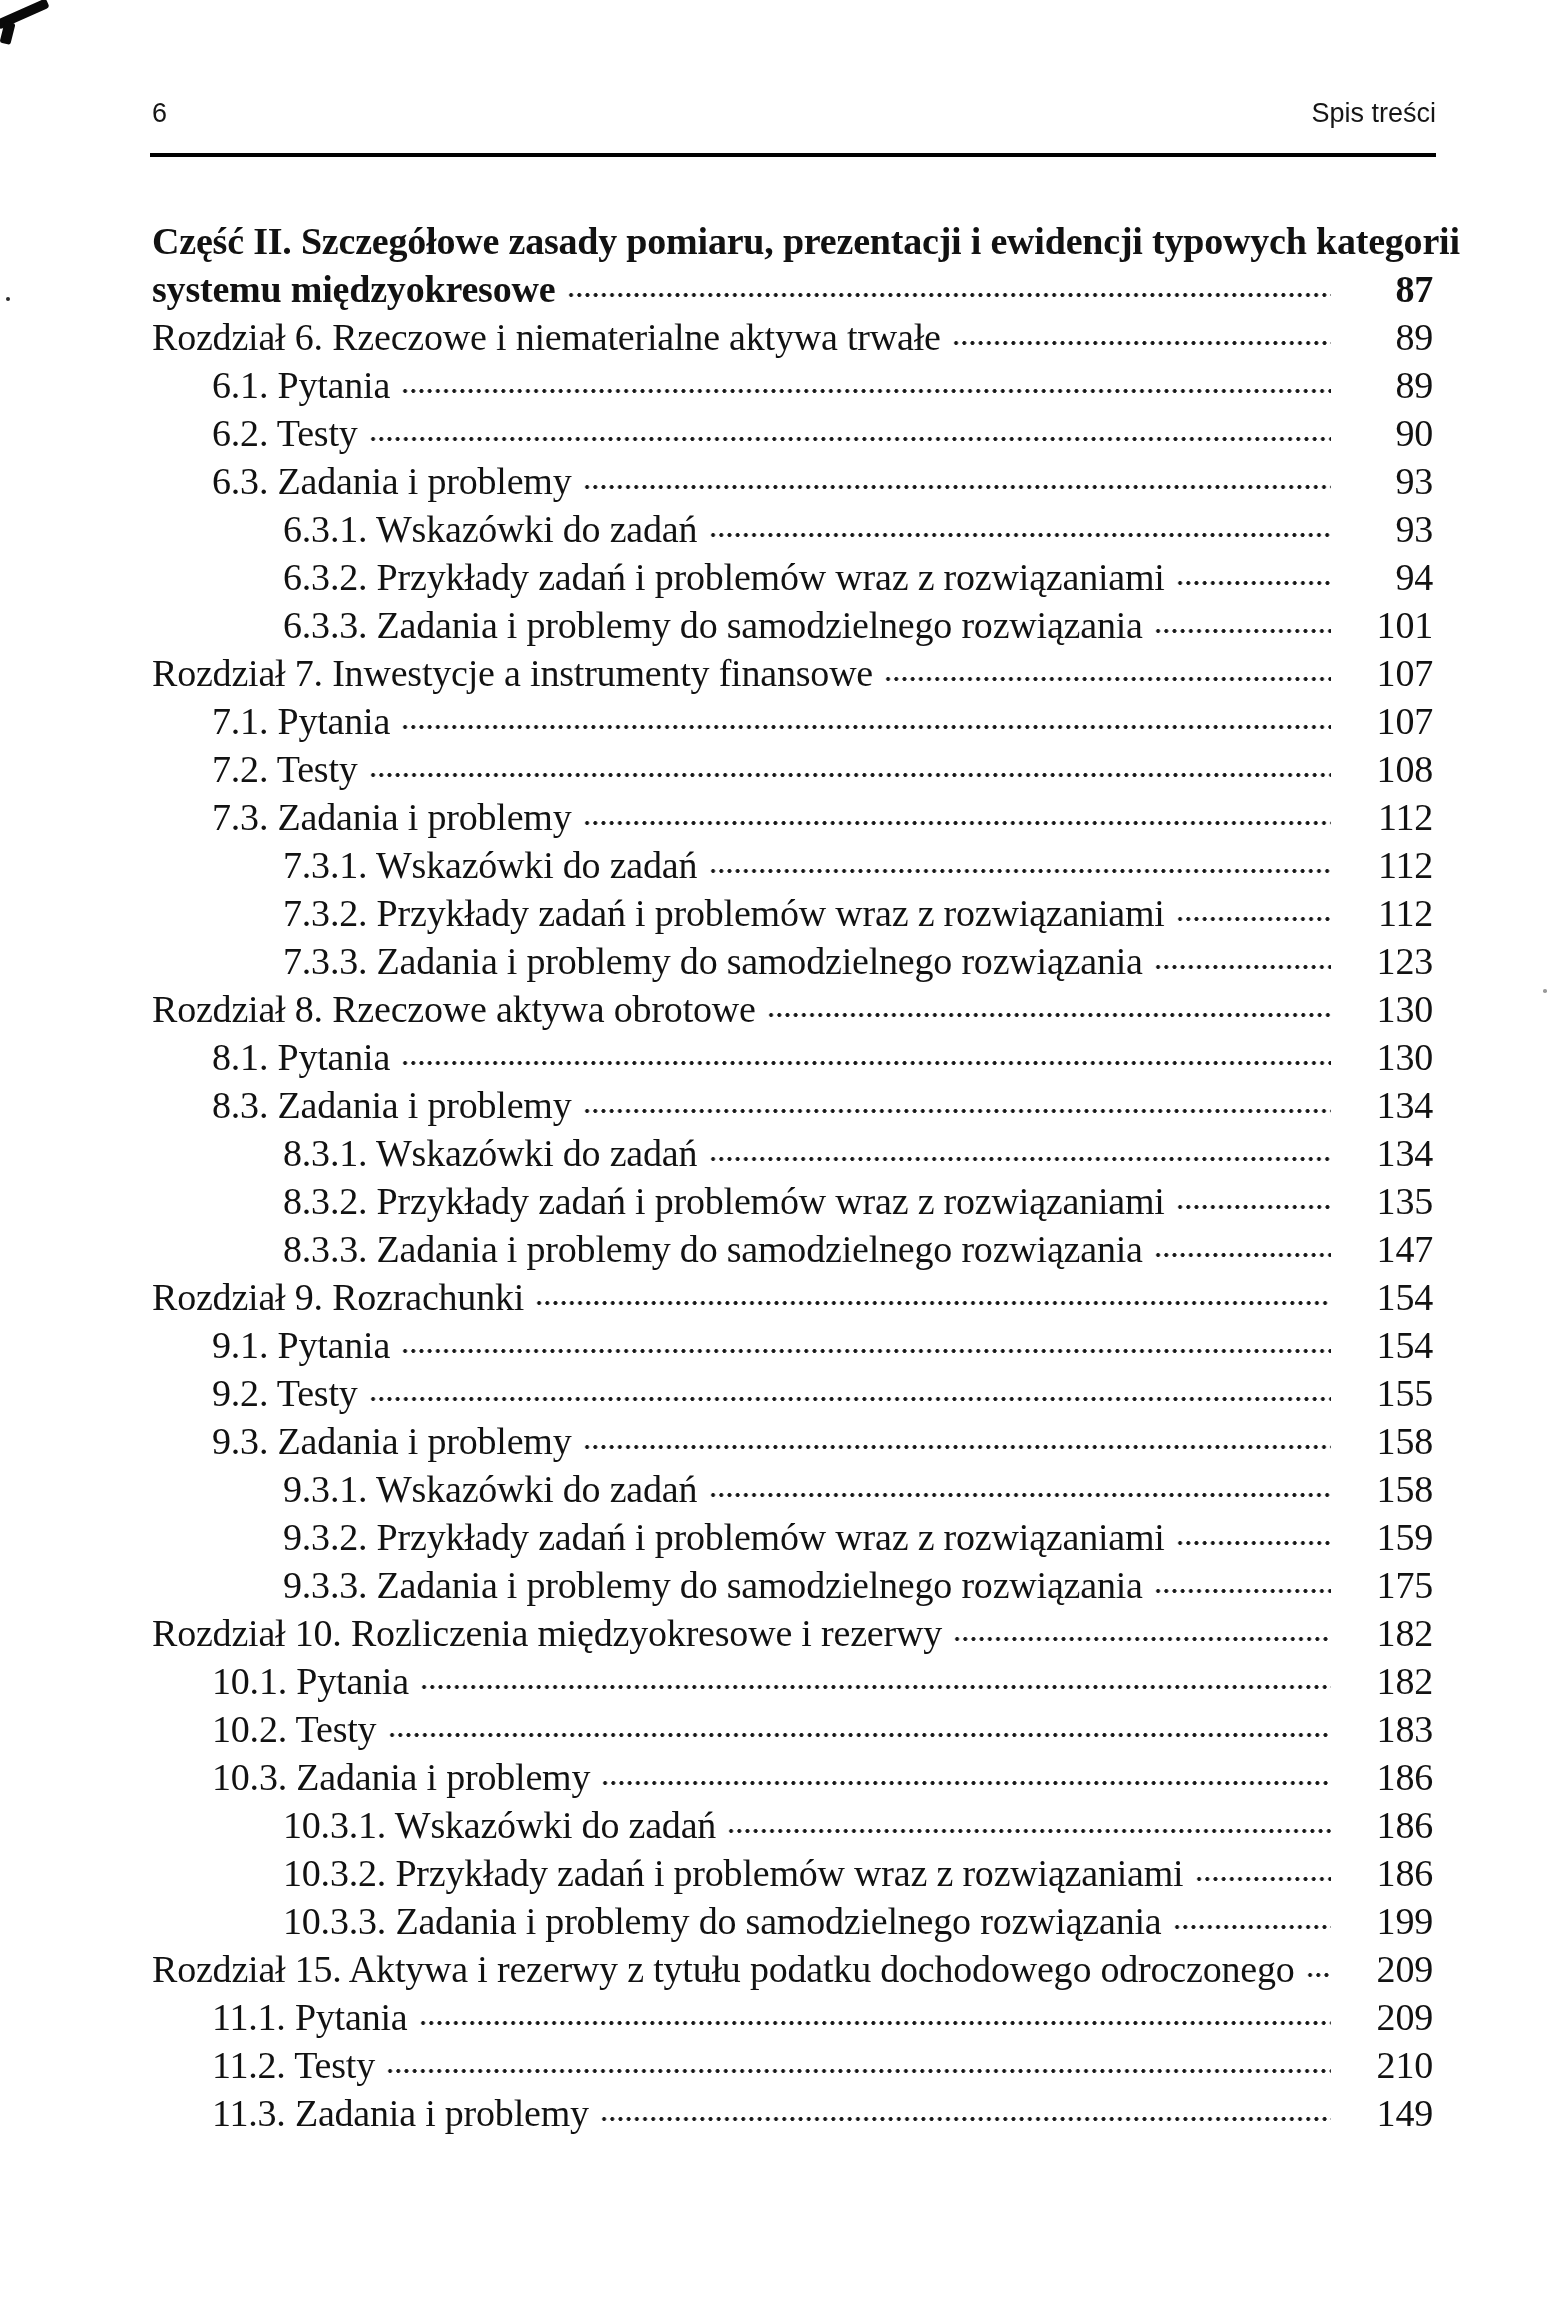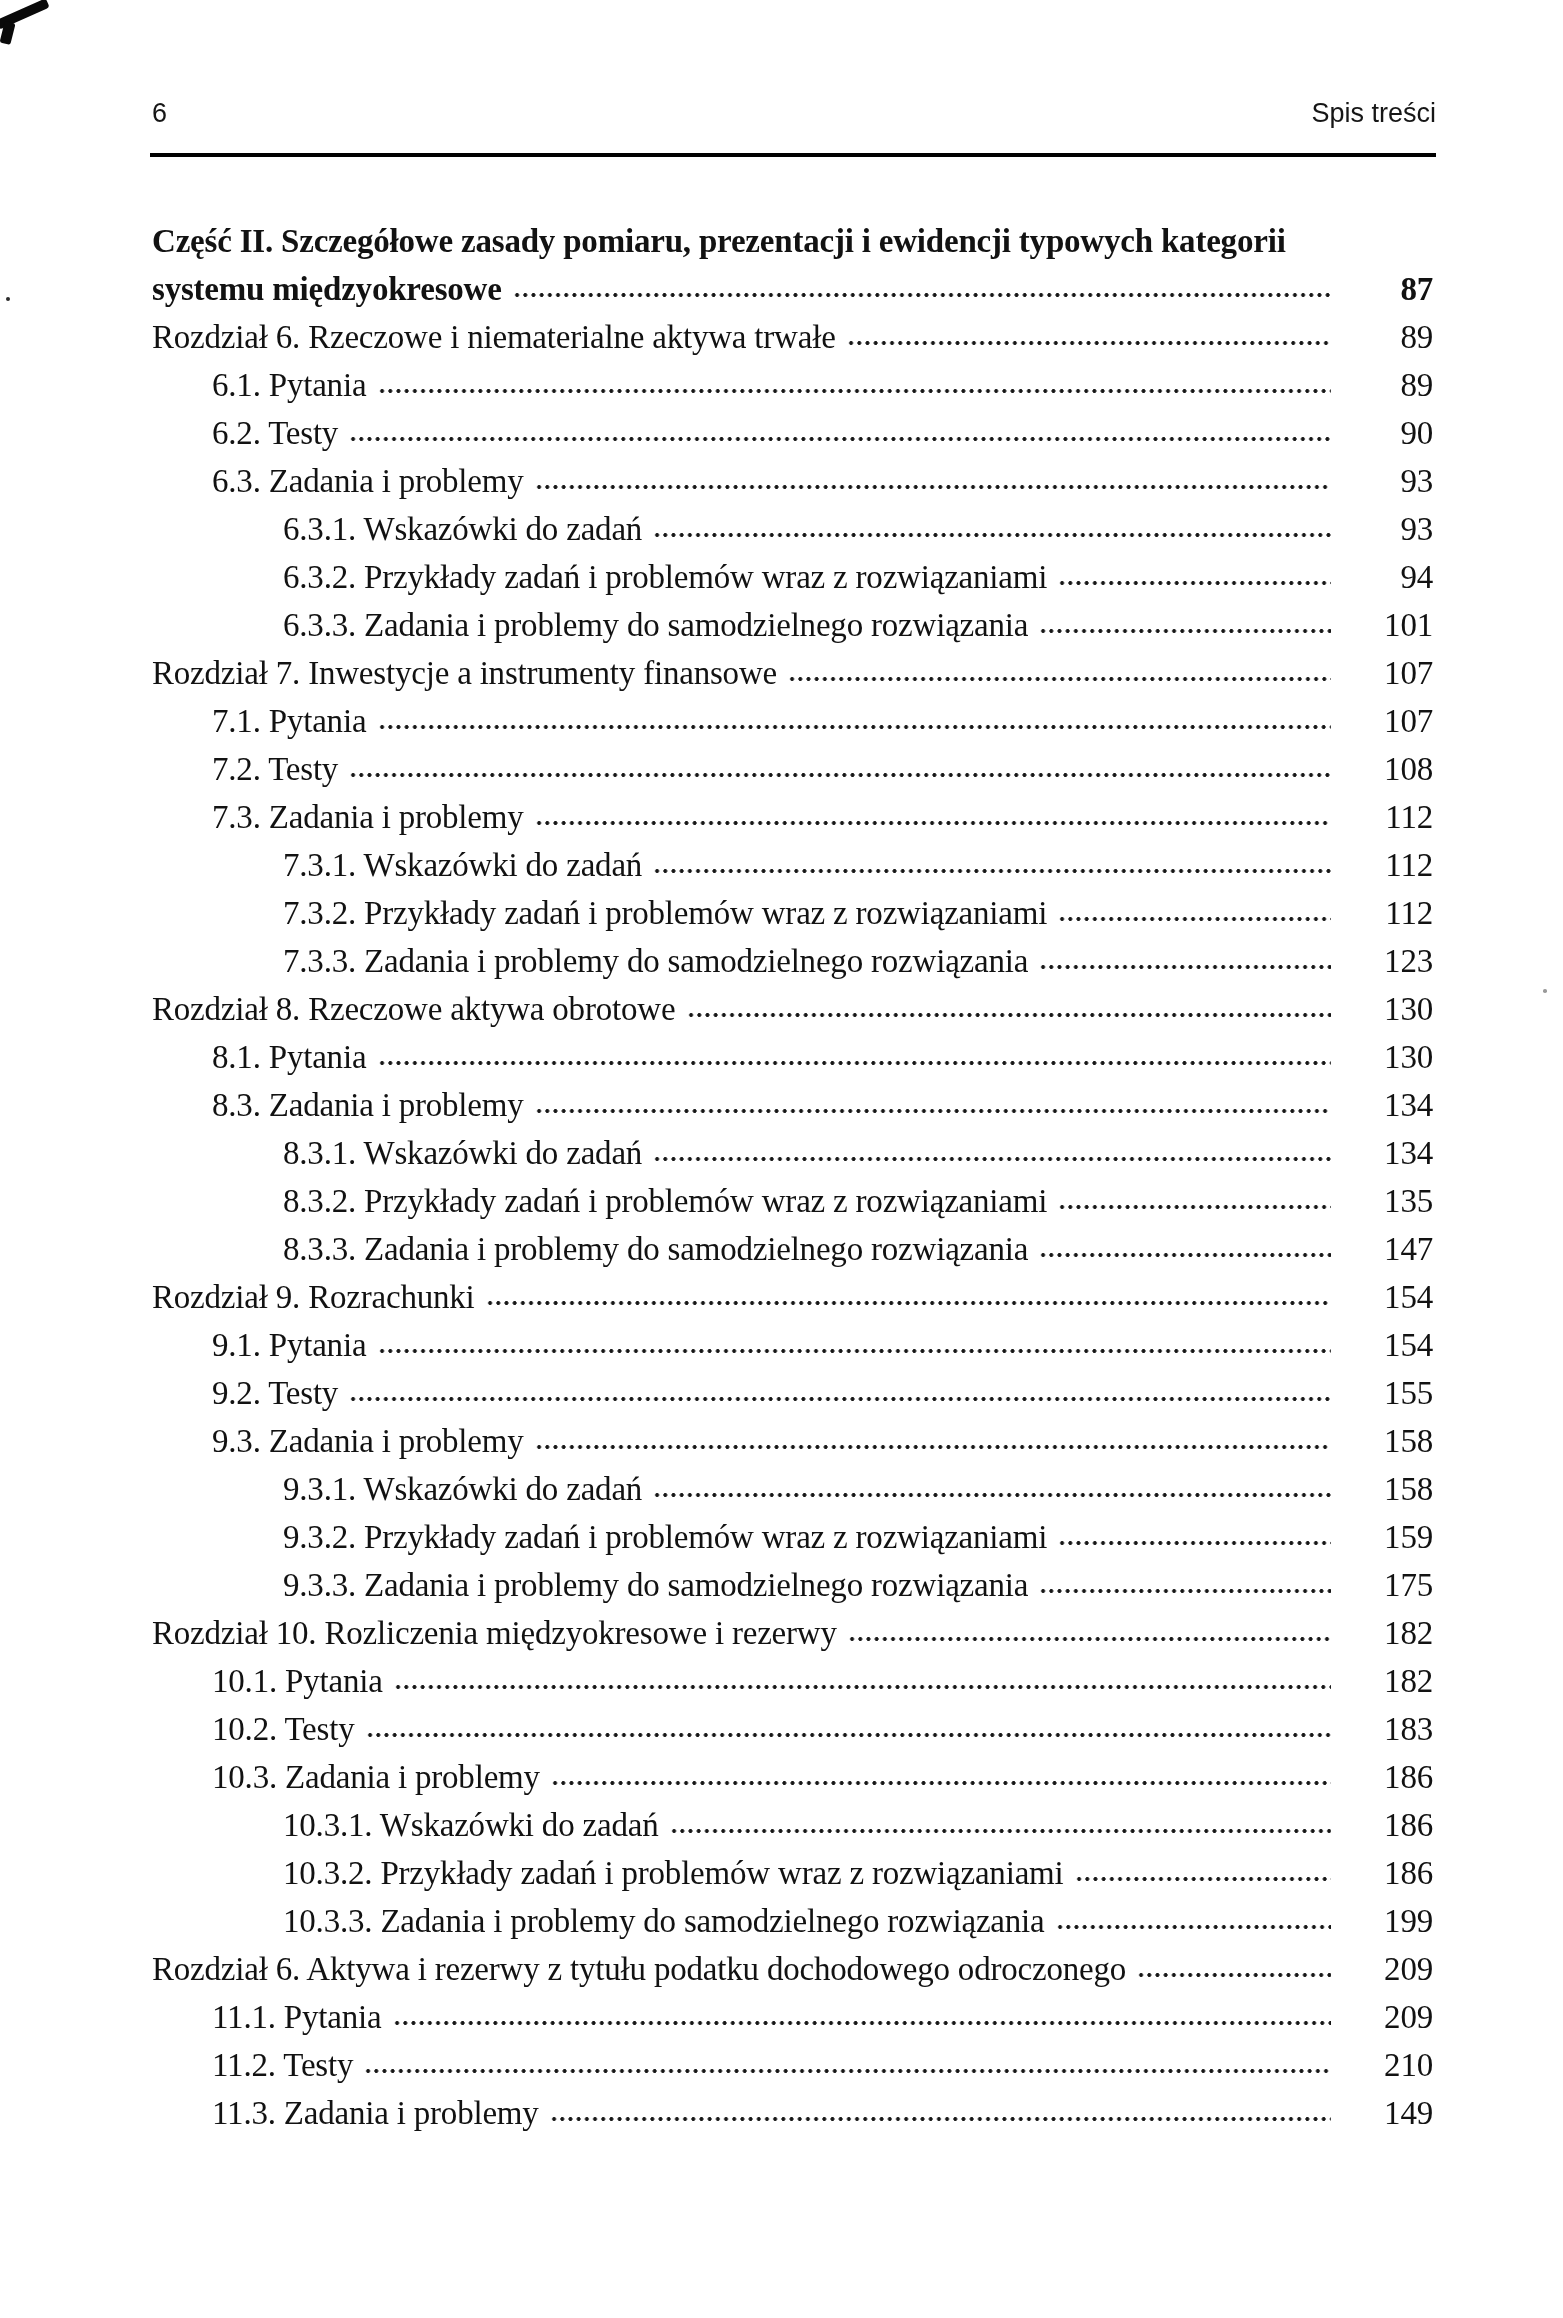--- a/index.html
+++ b/index.html
@@ -88,21 +88,21 @@
   .toc {
     position: absolute;
     left: 152px;
     top: 217px;
     width: 1281px;
   }
   .toc-row {
     display: flex;
     align-items: flex-end;
     height: 48px;
-    font-size: 33px;
+    font-size: 38px;
     letter-spacing: -0.2px;
   }
   .toc-row.bold { font-weight: bold; }
   .toc-row.level1 { padding-left: 60px; align-items: flex-end; }
   .toc-row.level2 { padding-left: 131px; align-items: center; }
   .toc-label {
     flex: 0 0 auto;
     white-space: nowrap;
     line-height: 48px;
   }
@@ -313,21 +313,21 @@
         <span class="toc-label">10.3.2. Przykłady zadań i problemów wraz z rozwiązaniami</span>
         <span class="leader"></span>
         <span class="toc-page">186</span>
       </div>
       <div class="toc-row level2">
         <span class="toc-label">10.3.3. Zadania i problemy do samodzielnego rozwiązania</span>
         <span class="leader"></span>
         <span class="toc-page">199</span>
       </div>
       <div class="toc-row level0">
-        <span class="toc-label">Rozdział 6. Aktywa i rezerwy z tytułu podatku dochodowego odroczonego</span>
+        <span class="toc-label">Rozdział 15. Aktywa i rezerwy z tytułu podatku dochodowego odroczonego</span>
         <span class="leader"></span>
         <span class="toc-page">209</span>
       </div>
       <div class="toc-row level1">
         <span class="toc-label">11.1. Pytania</span>
         <span class="leader"></span>
         <span class="toc-page">209</span>
       </div>
       <div class="toc-row level1">
         <span class="toc-label">11.2. Testy</span>

